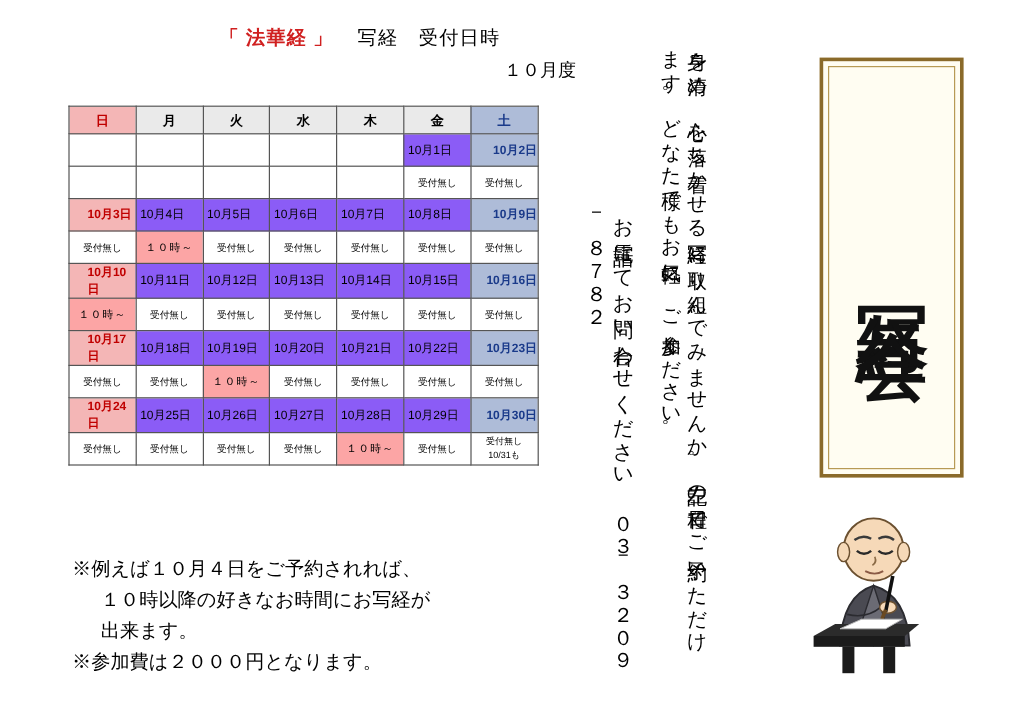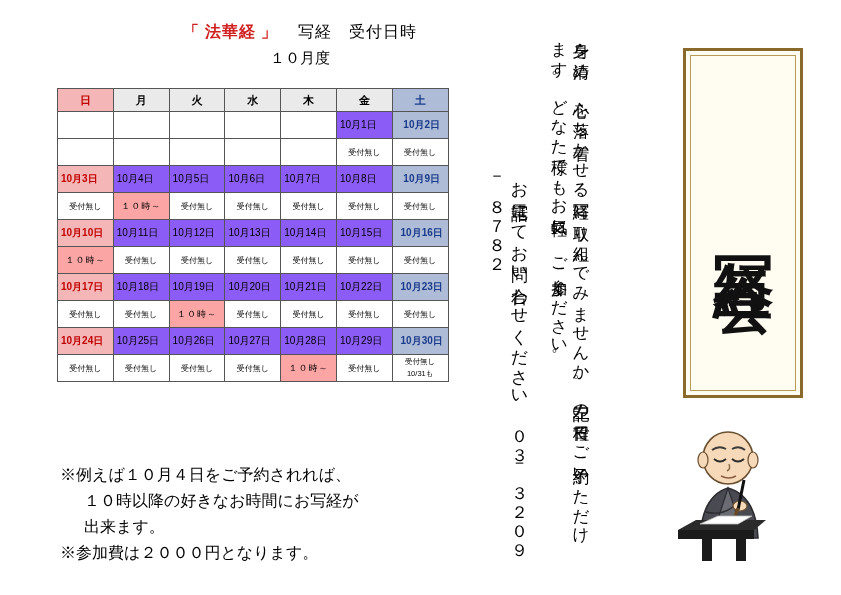--- a/index.html
+++ b/index.html
@@ -15,21 +15,21 @@
   
   .heading{
     position:absolute;left:120px;top:22px;width:360px;
     text-align:center;
   }
   .heading-line1{
     font-size:16px;letter-spacing:1px;white-space:nowrap;
   }
   .heading-line1 .red{color:#d02020;font-weight:bold;}
   .heading-line1 .sub{color:#000;margin-left:20px;}
-  .heading-line2{font-size:15px;margin-top:6px;}
+  .heading-line2{font-size:15px;margin-top:6px;text-align:right;}
 
   
   .cal{
     position:absolute;left:57px;top:88px;
     border-collapse:collapse;
     table-layout:fixed;
     width:384px;
   }
   .cal td{
     border:1px solid #555;
@@ -39,22 +39,22 @@
     text-align:center;
     vertical-align:middle;
     padding:0;
     font-family:"Liberation Sans", sans-serif;
   }
   .cal tr.hdr td{height:22px;font-size:11px;font-weight:bold;}
   .hdr .sun{background:#f4b6b6;color:#c00000;}
   .hdr .wd{background:#eaeaea;color:#000;}
   .hdr .sat{background:#aebcd8;color:#1a3a8a;}
 
-  td.date-sun{background:#f4b6b6;color:#c00000;font-weight:bold;font-size:10px;text-align:left;padding-left:3px;}
-  td.date-sat{background:#aebcd8;color:#1a3a8a;font-weight:bold;font-size:10px;text-align:center;padding-left:3px;}
+  td.date-sun{background:#f4b6b6;color:#c00000;font-weight:bold;font-size:10px;text-align:left;padding-left:15px;}
+  td.date-sat{background:#aebcd8;color:#1a3a8a;font-weight:bold;font-size:10px;text-align:right;padding-left:3px;}
   td.date-wd{background:#8b5cf6;color:#000;font-size:10px;text-align:left;padding-left:3px;}
   td.blank{background:#ffffff;}
   td.slot{background:#ffffff;font-size:8px;color:#000;}
   td.slot-yellow{background:#fca5a5;font-size:9px;color:#000;letter-spacing:1px;}
   td.slot-two{background:#ffffff;font-size:7.5px;line-height:12px;color:#000;}
 
   
   .notes{
     position:absolute;left:60px;top:462px;width:420px;
     font-size:16px;line-height:26px;

